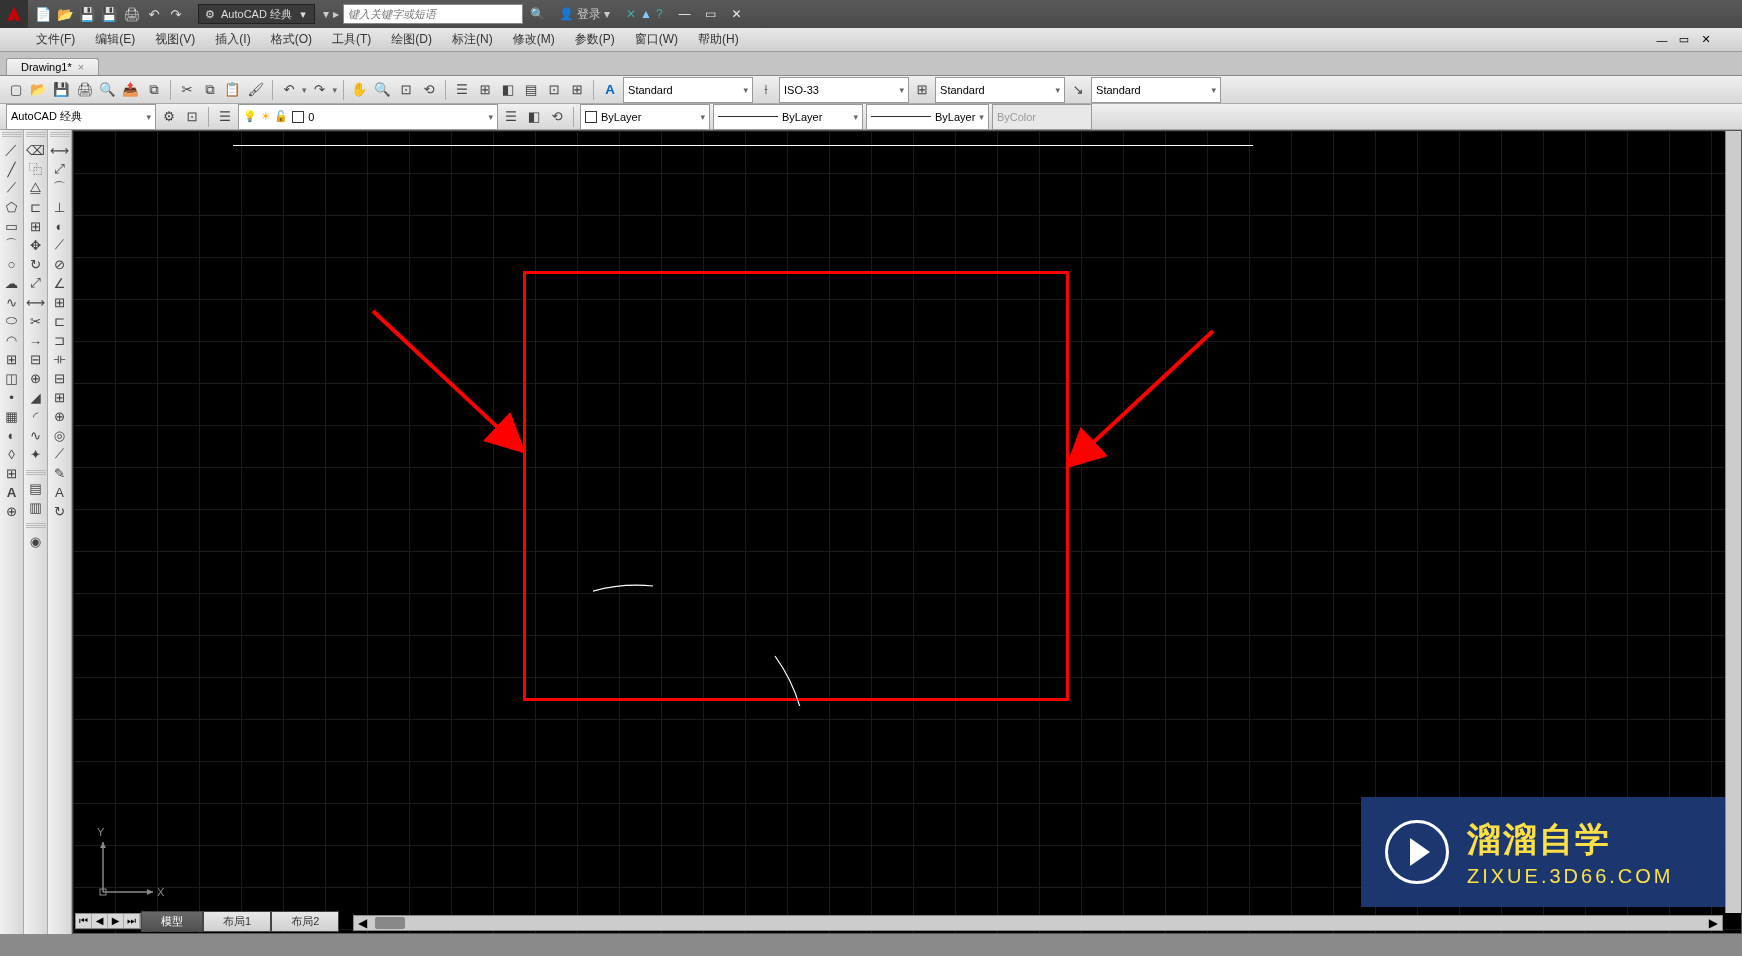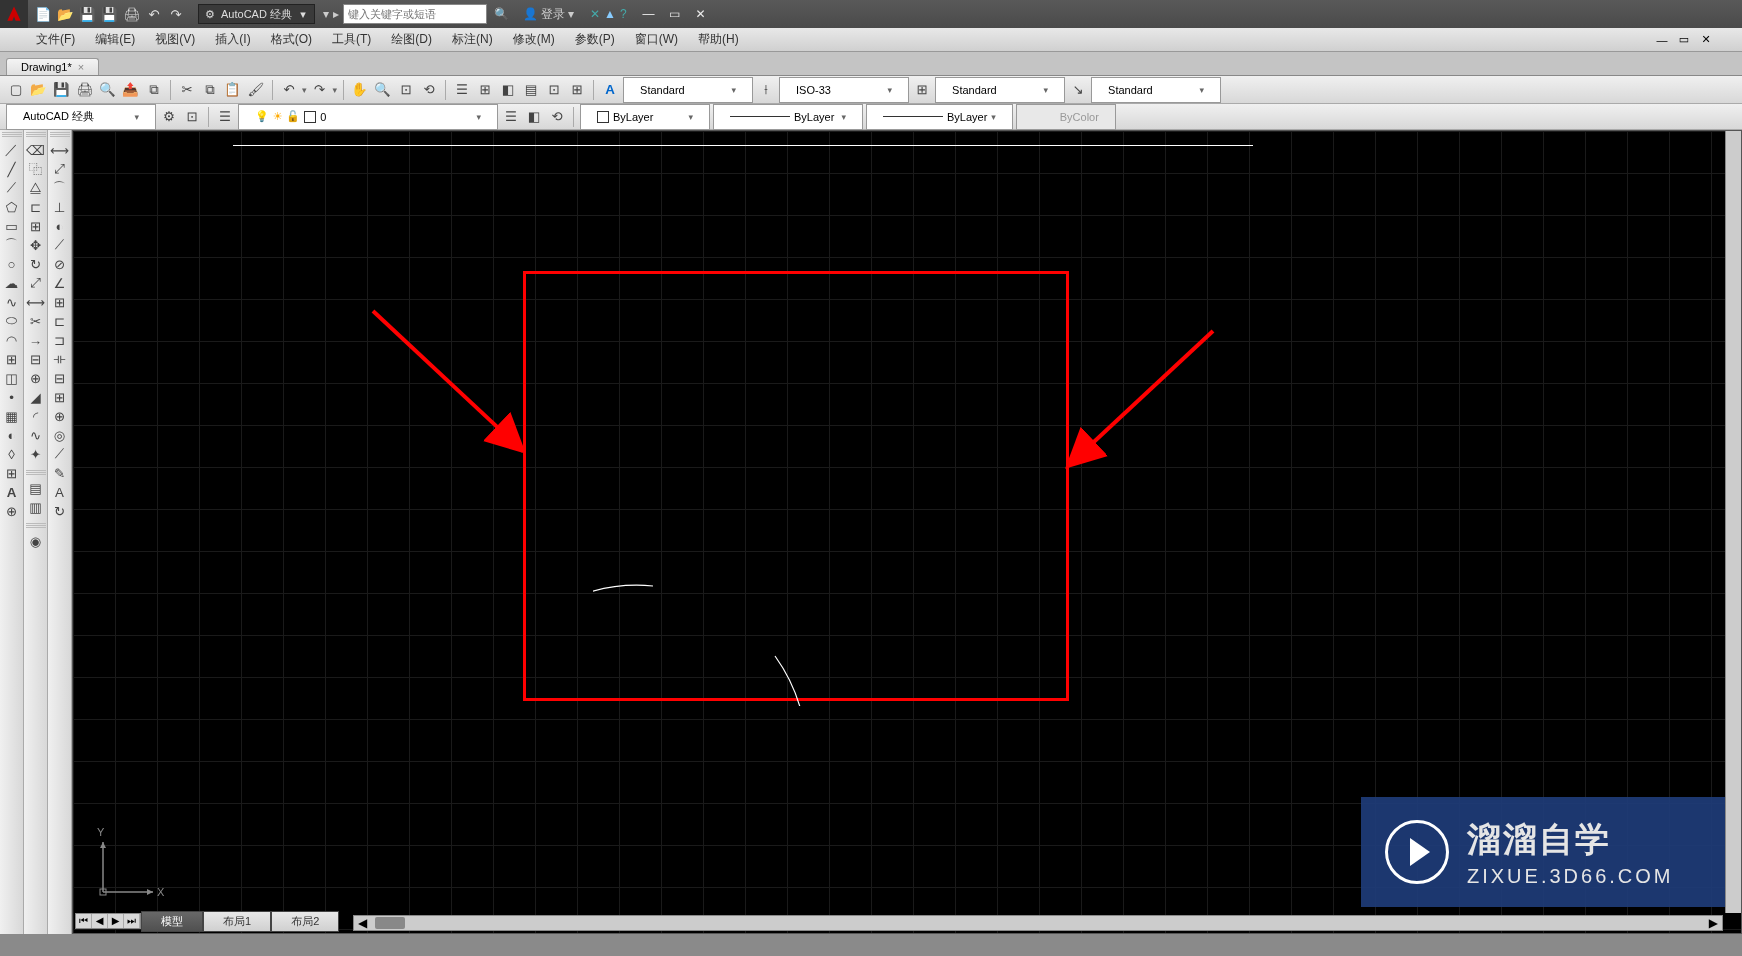--- a/index.html
+++ b/index.html
@@ -9,42 +9,42 @@
 .titlebar { height: 28px; background: linear-gradient(#595959, #4a4a4a); display: flex; align-items: center; color: #ccc; }
 .app-icon { width: 28px; height: 28px; display: flex; align-items: center; justify-content: center; background: #333; }
 .app-icon svg { width: 20px; height: 20px; }
 .qat { display: flex; align-items: center; gap: 2px; padding: 0 6px; }
 .qat-btn { width: 20px; height: 20px; background: transparent; border: none; display: flex; align-items: center; justify-content: center; color: #ddd; cursor: pointer; border-radius: 2px; }
 .workspace-sel { background: #3a3a3a; border: 1px solid #222; color: #ddd; padding: 1px 4px; font-size: 11px; height: 20px; display: flex; align-items: center; gap: 4px; margin-left: 6px; }
 .workspace-sel .gear { width: 14px; height: 14px; display: inline-flex; align-items: center; justify-content: center; }
 .ws-drop { width: 14px; text-align: center; cursor: pointer; }
 .title-text { flex: 1; text-align: center; font-size: 13px; color: #eee; pointer-events: none; }
 .title-right { display: flex; align-items: center; gap: 4px; padding-right: 6px; }
-.search-box { width: 144px; height: 20px; background: #fff; border: 1px solid #888; color: #999; font-size: 11px; padding: 0 4px; }
+.search-box { width: 180px; height: 20px; background: #fff; border: 1px solid #888; color: #999; font-size: 11px; padding: 0 4px; font-style: italic; }
 .signin { color: #ccc; font-size: 12px; display: flex; align-items: center; gap: 3px; padding: 0 6px; }
 .xa-icons { display: flex; gap: 4px; padding: 0 6px; color: #4aa; }
 .winctl { display: flex; gap: 2px; }
 .winctl span { width: 24px; height: 18px; display: flex; align-items: center; justify-content: center; cursor: pointer; color: #eee; }
 
 
 .menubar { height: 24px; background: linear-gradient(#e8e8e8, #d0d0d0); border-bottom: 1px solid #999; display: flex; align-items: center; padding: 0 26px; }
 .menubar .menu-item { padding: 3px 10px; font-size: 12px; color: #333; cursor: pointer; }
 .menu-winctl { margin-left: auto; display: flex; gap: 2px; }
 .menu-winctl span { width: 20px; height: 16px; display: flex; align-items: center; justify-content: center; font-size: 11px; cursor: pointer; }
 
 
 .doctabs { height: 24px; background: #c4c4c4; display: flex; align-items: flex-end; padding: 0 6px; border-bottom: 1px solid #888; }
 .doctab { background: linear-gradient(#f4f4f4,#e0e0e0); border: 1px solid #999; border-bottom: none; border-radius: 3px 3px 0 0; padding: 2px 14px; font-size: 11px; display: flex; align-items: center; gap: 6px; }
 .doctab .close { color: #888; cursor: pointer; }
 
 
 .toolbar-row { height: 28px; background: linear-gradient(#f0f0f0,#d8d8d8); border-bottom: 1px solid #aaa; display: flex; align-items: center; padding: 0 6px; gap: 3px; }
 .tb-btn { width: 20px; height: 20px; border: 1px solid transparent; background: transparent; display: flex; align-items: center; justify-content: center; cursor: pointer; border-radius: 2px; color: #444; }
 .tb-sep { width: 1px; height: 20px; background: #aaa; margin: 0 3px; }
-.tb-dropdown { height: 26px; background: #fff; border: 1px solid #999; font-size: 11px; padding: 0 16px; display: flex; align-items: center; gap: 4px; min-width: 60px; justify-content: flex-end; }
+.tb-dropdown { height: 26px; background: #fff; border: 1px solid #999; font-size: 11px; padding: 0 4px; display: flex; align-items: center; gap: 4px; min-width: 60px; }
 .tb-dropdown .arrow { margin-left: auto; font-size: 9px; color: #666; }
 .tb-dropdown.wide { min-width: 130px; }
 .tb-dropdown.xwide { min-width: 260px; }
 .tb-color-swatch { width: 12px; height: 12px; border: 1px solid #333; background: #fff; }
 .line-swatch { width: 60px; height: 1px; background: #333; }
 
 
 .toolbar-row2 { height: 26px; }
 
 
@@ -63,21 +63,21 @@
 
 .red-rect { position: absolute; border: 3px solid #ff0000; pointer-events: none; }
 .arrow-svg { position: absolute; pointer-events: none; }
 .arc-svg { position: absolute; pointer-events: none; }
 .top-line { position: absolute; height: 1px; background: #fff; pointer-events: none; }
 
 
 .watermark { position: absolute; right: 0; bottom: 26px; width: 380px; height: 110px; background: rgba(30,60,120,0.92); display: flex; align-items: center; padding: 0 24px; gap: 18px; }
 .wm-icon { width: 64px; height: 64px; border: 3px solid #fff; border-radius: 50%; display: flex; align-items: center; justify-content: center; }
 .wm-icon span { width: 0; height: 0; border-left: 20px solid #fff; border-top: 14px solid transparent; border-bottom: 14px solid transparent; margin-left: 6px; }
-.wm-text { color: #e5e5e5; }
+.wm-text { color: #fde047; }
 .wm-text .l1 { font-size: 34px; font-weight: bold; letter-spacing: 2px; }
 .wm-text .l2 { font-size: 20px; letter-spacing: 3px; margin-top: 2px; }
 
 
 .model-tabs { position: absolute; left: 78px; bottom: 2px; height: 20px; display: flex; align-items: center; font-size: 11px; }
 .mt-nav { display: flex; background: #d8d8d8; border: 1px solid #888; }
 .mt-nav span { width: 16px; text-align: center; cursor: pointer; border-right: 1px solid #aaa; font-size: 10px; padding: 1px 0; }
 .mt-tab { background: linear-gradient(#686868,#505050); color: #fff; padding: 2px 19px; border: 1px solid #444; cursor: pointer; }
 .mt-tab.inactive { background: linear-gradient(#e8e8e8,#d0d0d0); color: #333; }
 

